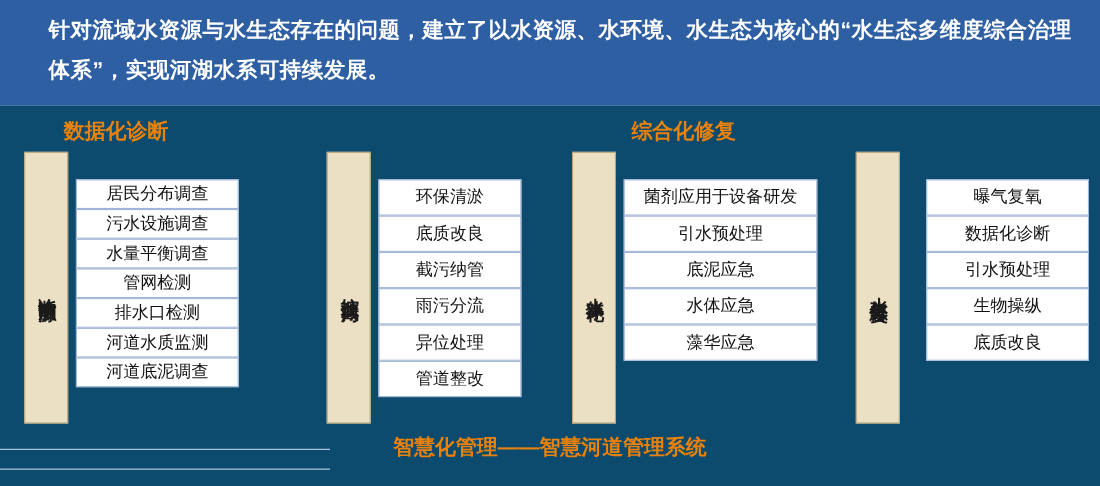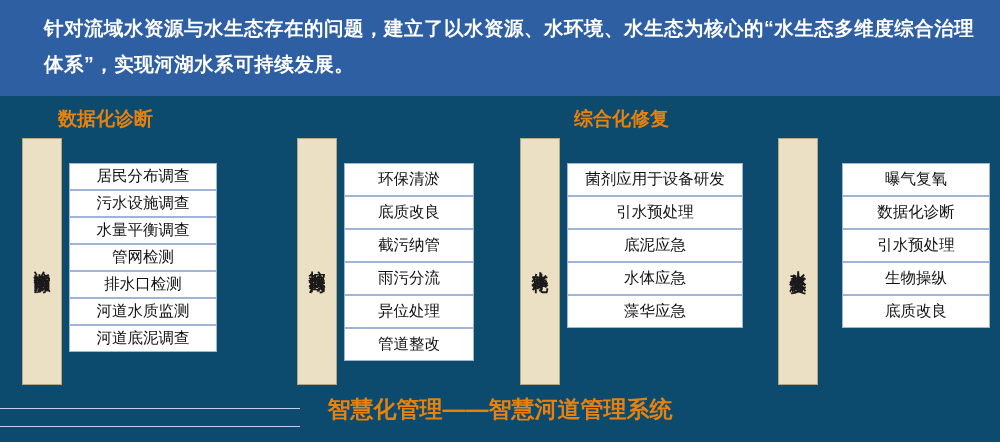--- a/index.html
+++ b/index.html
@@ -67,21 +67,21 @@
   #title-restore {
     left: 574px;
     top: 10px;
   }
   #footer-title {
     position: absolute;
     left: 0;
     top: 298px;
     width: 1000px;
     text-align: center;
-    font-size: 23px;
+    font-size: 19px;
     font-weight: bold;
     color: #e8820c;
     white-space: nowrap;
   }
   
   .group {
     position: absolute;
     display: flex;
     align-items: stretch;
     gap: 7px;

